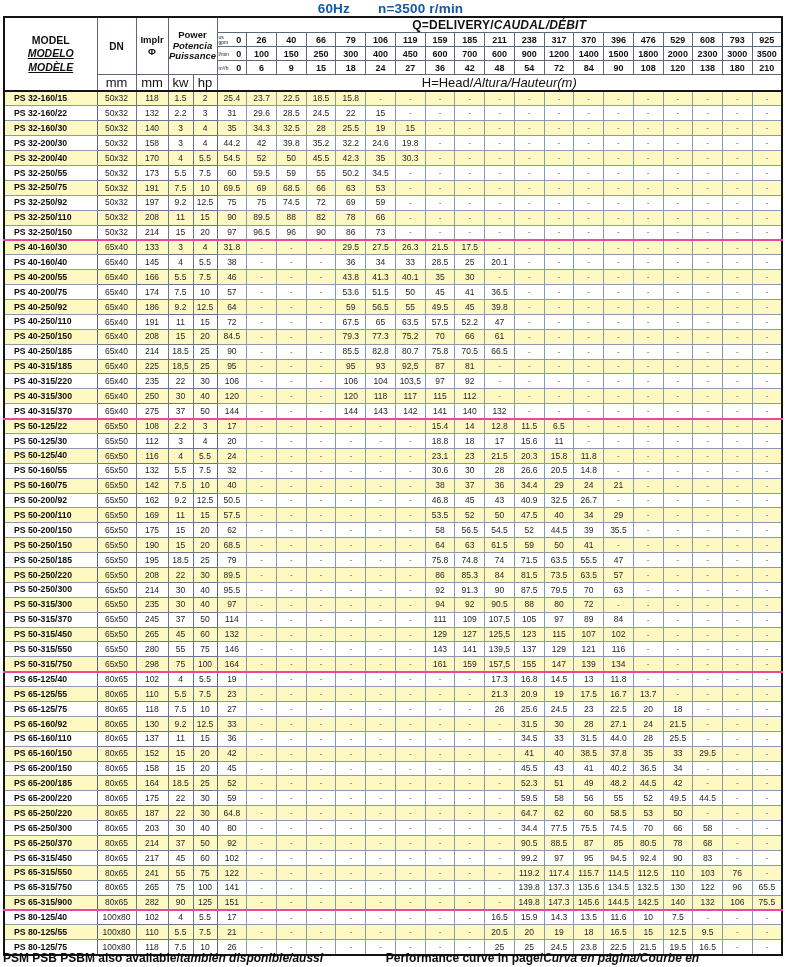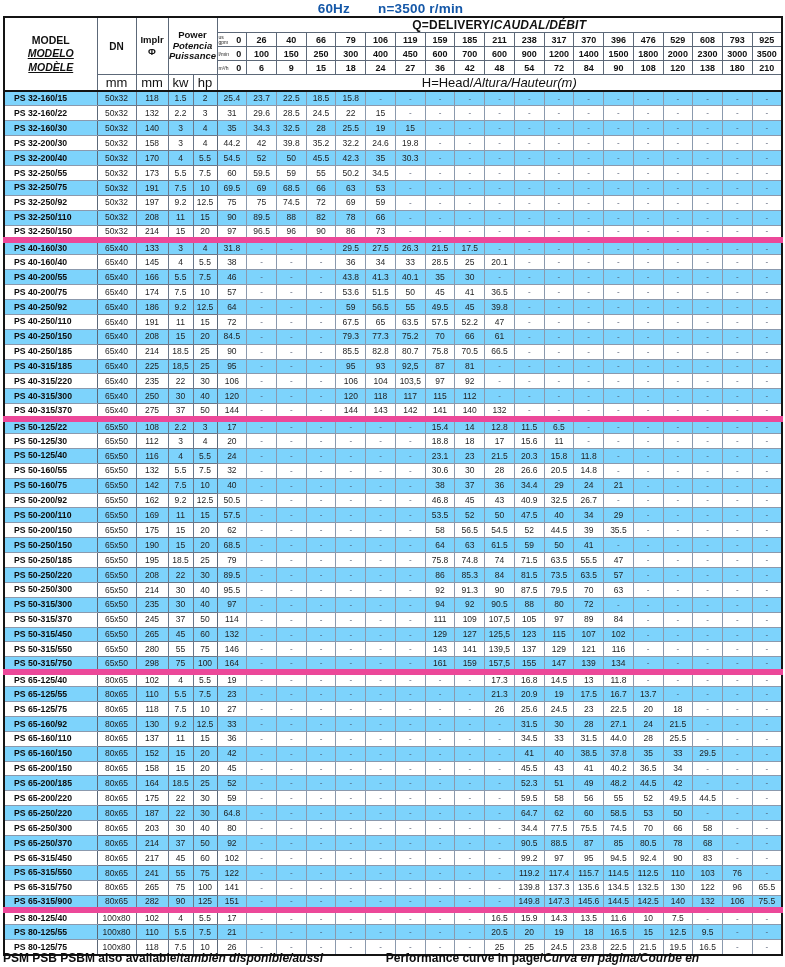--- a/index.html
+++ b/index.html
@@ -48,22 +48,22 @@
     border:1px solid #8b99ad; padding:0; height:14.9px; line-height:1;
     font-size:8.5px; text-align:center; color:#1e1e1e; overflow:hidden;
   }
   tbody td.model {
     font-weight:bold; text-align:left; padding-left:9px; font-size:8.7px;
     color:#0c0c0c; border-right-color:#5c6878; border-left-color:#141414;
   }
   tbody td.dn, tbody td.implr, tbody td.kw, tbody td.hp { border-color:#6b7789; }
   tbody td.hp { border-right-color:#5c6878; }
   tbody td.dash { color:#49536a; font-size:8px; }
-  tbody tr.shade { background:#7dd3fc; }
-  tbody tr.grp { border-top:6px solid #ec4899; }
+  tbody tr.shade { background:#fef9c3; }
+  tbody tr.grp { border-top:2px solid #ec4899; }
 
   .footer {
     position:absolute; top:951px; left:3px; width:780px;
     display:flex; justify-content:space-between; align-items:baseline;
     font-size:12px; font-weight:bold; color:#0d0d0d;
   }
   .footer .pages { color:#1558a8; padding-left:9px; }
 </style>
 </head>
 <body>

